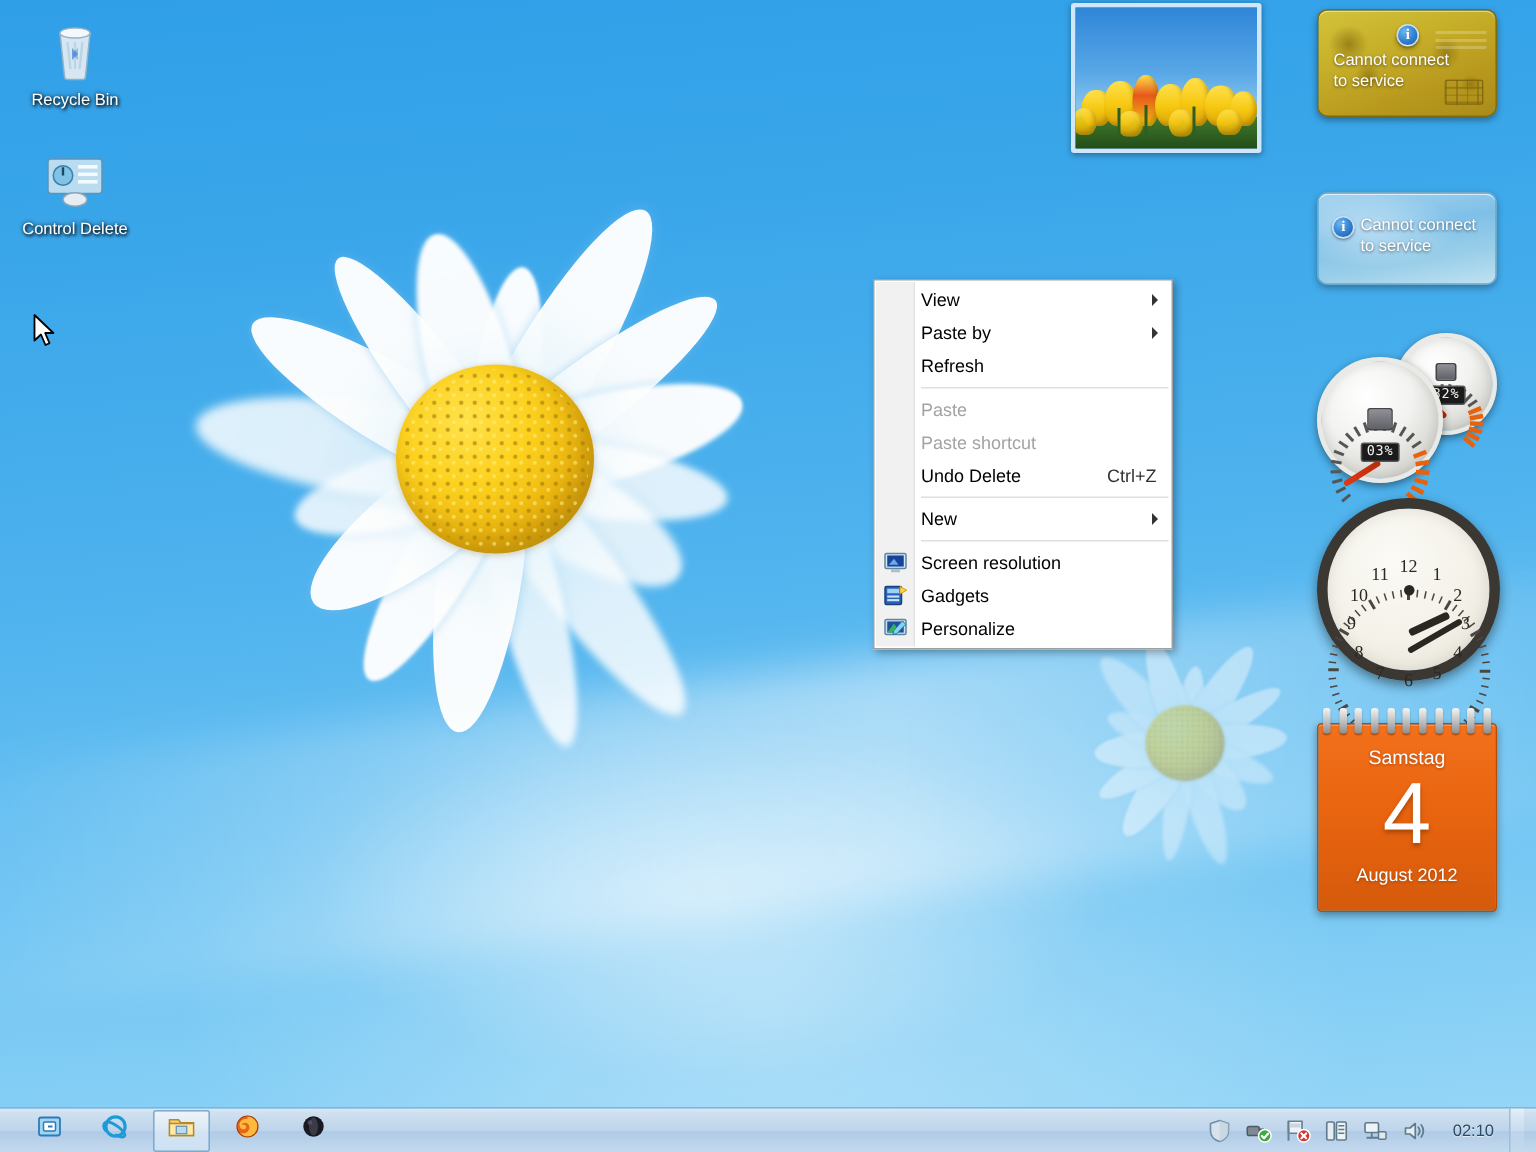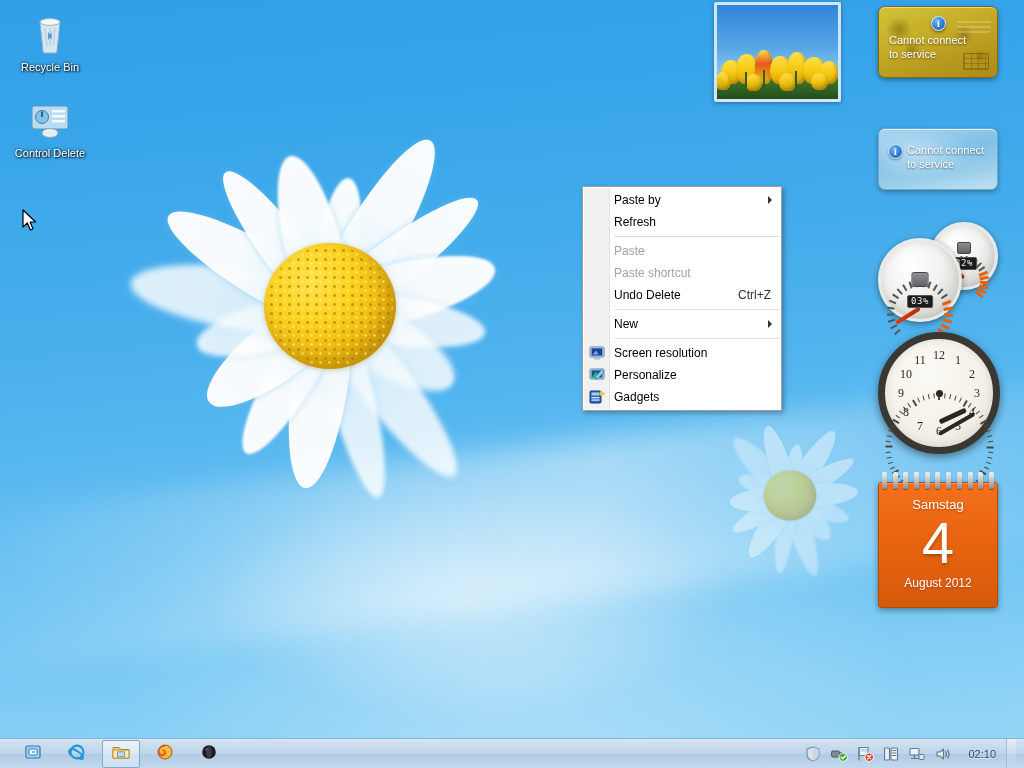--- a/index.html
+++ b/index.html
@@ -292,20 +292,21 @@
     transform-origin: 50% 100%;
   }
   .ctick i { display: block; width: 1px; height: 5px; background: #4b4740; }
   .ctick.major i { width: 2px; height: 7px; margin-left: -.5px; }
   .cnum {
     position: absolute;
     font-family: "Liberation Serif", serif;
     font-size: 12px;
     color: #2c2822;
     transform: translate(-50%, -50%);
+    margin-top: 23px;
   }
   .hand {
     position: absolute; left: 50%; top: 50%;
     transform-origin: 50% 100%;
     background: #2a2722;
     border-radius: 2px;
   }
   .hand.hour { width: 5px; height: 27%; margin-left: -2.5px; }
   .hand.minute { width: 3.5px; height: 38%; margin-left: -1.75px; }
   .hubdot {
@@ -878,20 +879,24 @@
         <span></span>
         <span></span>
         <span></span>
       </div>
   </div>
 
   <div id="ctxmenu">
     <div class="gutter"></div>
     <div id="ctx-items">
         <div class="mi">
+          <span class="mlabel">View</span>
+          <span class="arrow"></span>
+        </div>
+        <div class="mi">
           <span class="mlabel">Paste by</span>
           <span class="arrow"></span>
         </div>
         <div class="mi">
           <span class="mlabel">Refresh</span>
         </div>
         <div class="msep"></div>
         <div class="mi disabled">
           <span class="mlabel">Paste</span>
         </div>
@@ -912,36 +917,36 @@
           <span class="micon"><svg width="16" height="16" viewBox="0 0 16 16">
               <rect x="1" y="2" width="14" height="10" rx="1" fill="#d9e6ef" stroke="#5b86a6"></rect>
               <rect x="2.5" y="3.3" width="11" height="7.4" fill="#17439b"></rect>
               <path d="M3.5 9.5 L7 5.5 L10 9.5 Z" fill="#6fa8e8"></path>
               <rect x="5" y="12.5" width="6" height="2" fill="#aebfca"></rect>
             </svg></span>
           <span class="mlabel">Screen resolution</span>
         </div>
         <div class="mi">
           <span class="micon"><svg width="16" height="16" viewBox="0 0 16 16">
-              <rect x="1" y="2" width="14" height="10" rx="1" fill="#cfe0ec" stroke="#5b86a6"></rect>
-              <rect x="2.5" y="3.3" width="11" height="7.4" fill="#1d4fa3"></rect>
-              <path d="M2.5 10.7 L7 4.6 L11 10.7 Z" fill="#35b25c"></path>
-              <path d="M12.5 3 l2.4 2.2 -6 6.2 -2.6 .5 .6 -2.6 z" fill="#7fd3f7" stroke="#2b6f96" stroke-width=".6"></path>
-            </svg></span>
-          <span class="mlabel">Personalize</span>
-        </div>
-        <div class="mi">
-          <span class="micon"><svg width="16" height="16" viewBox="0 0 16 16">
               <rect x="1" y="2" width="11" height="12" rx="1" fill="#2a63b8" stroke="#19407d"></rect>
               <rect x="2.5" y="3.5" width="8" height="3" fill="#9fd0f5"></rect>
               <rect x="2.5" y="8" width="8" height="1.4" fill="#c8e4fa"></rect>
               <rect x="2.5" y="10.4" width="8" height="1.4" fill="#c8e4fa"></rect>
               <path d="M11 2 l4.5 2.5 -4.5 2.5 z" fill="#ffd24a" stroke="#c79a0d" stroke-width=".6"></path>
             </svg></span>
           <span class="mlabel">Gadgets</span>
+        </div>
+        <div class="mi">
+          <span class="micon"><svg width="16" height="16" viewBox="0 0 16 16">
+              <rect x="1" y="2" width="14" height="10" rx="1" fill="#cfe0ec" stroke="#5b86a6"></rect>
+              <rect x="2.5" y="3.3" width="11" height="7.4" fill="#1d4fa3"></rect>
+              <path d="M2.5 10.7 L7 4.6 L11 10.7 Z" fill="#35b25c"></path>
+              <path d="M12.5 3 l2.4 2.2 -6 6.2 -2.6 .5 .6 -2.6 z" fill="#7fd3f7" stroke="#2b6f96" stroke-width=".6"></path>
+            </svg></span>
+          <span class="mlabel">Personalize</span>
         </div>
       </div>
   </div>
 
 
   <div id="cursor">
     <svg width="17" height="24" viewBox="0 0 17 24">
       <path d="M1 1 L1 18 L5.3 14 L8.3 21 L11 19.8 L8.1 13 L13.6 13 Z" fill="#ffffff" stroke="#000000" stroke-width="1.2" stroke-linejoin="round"></path>
     </svg>
   </div>

